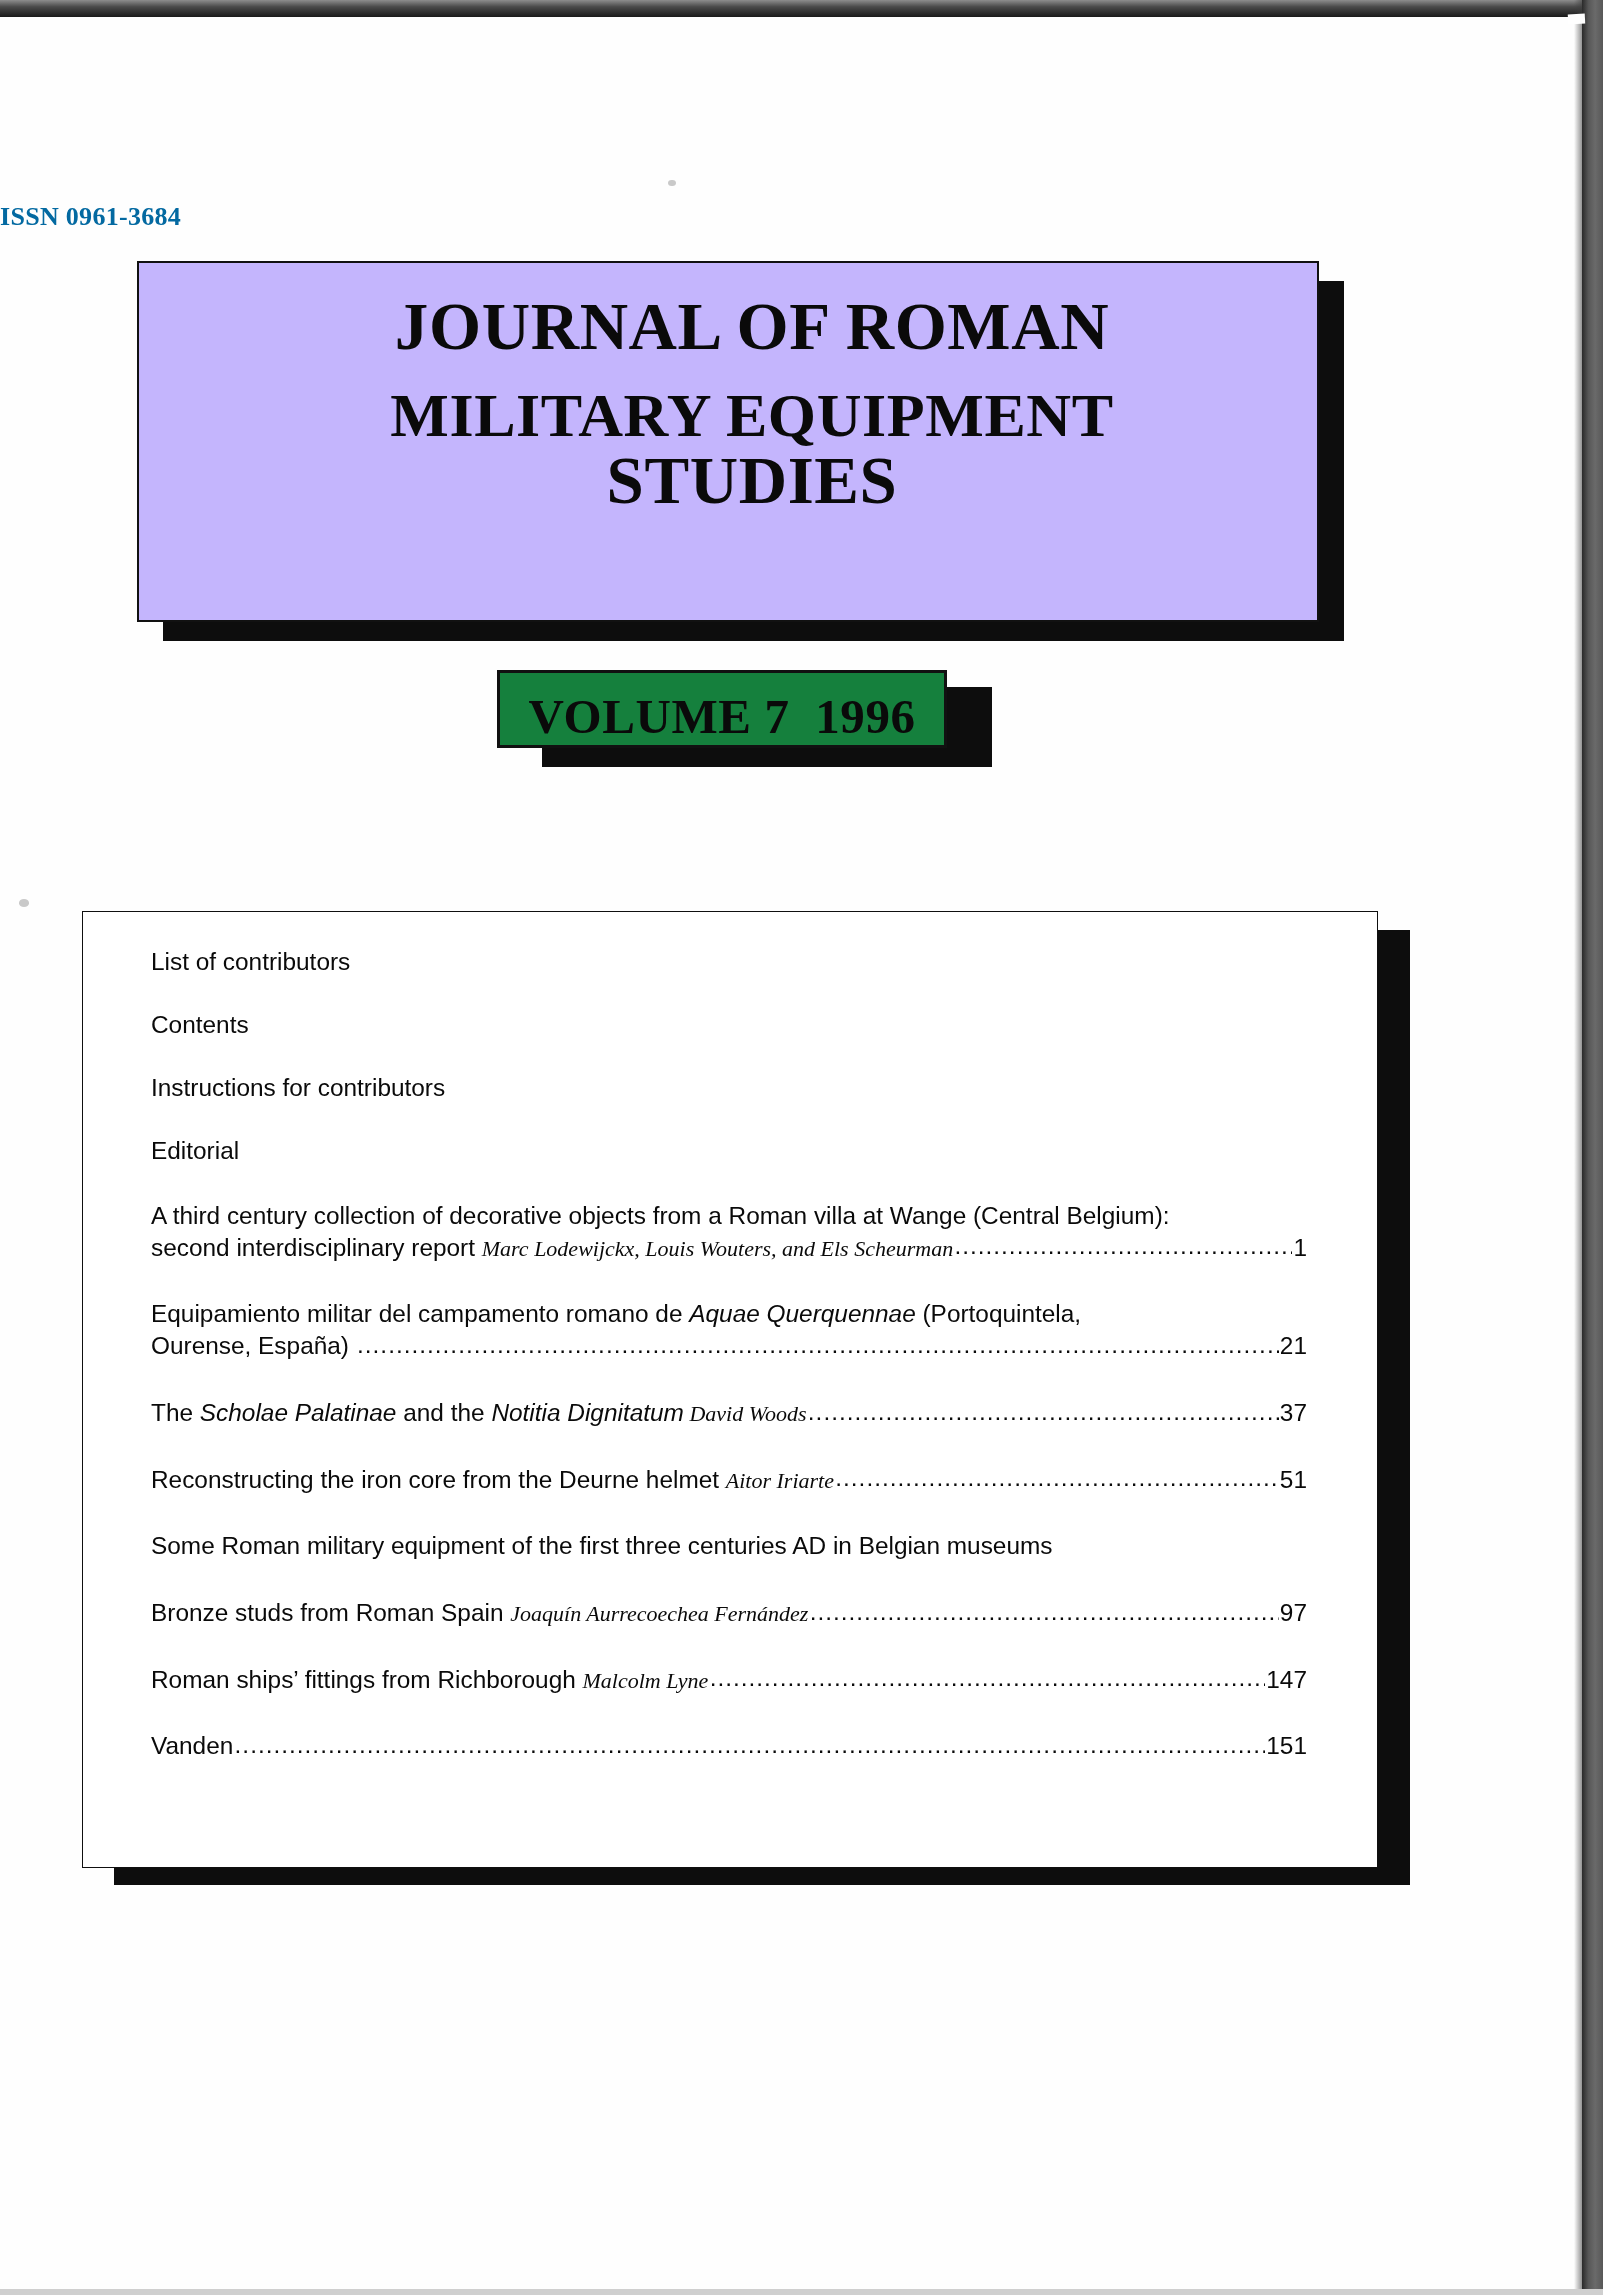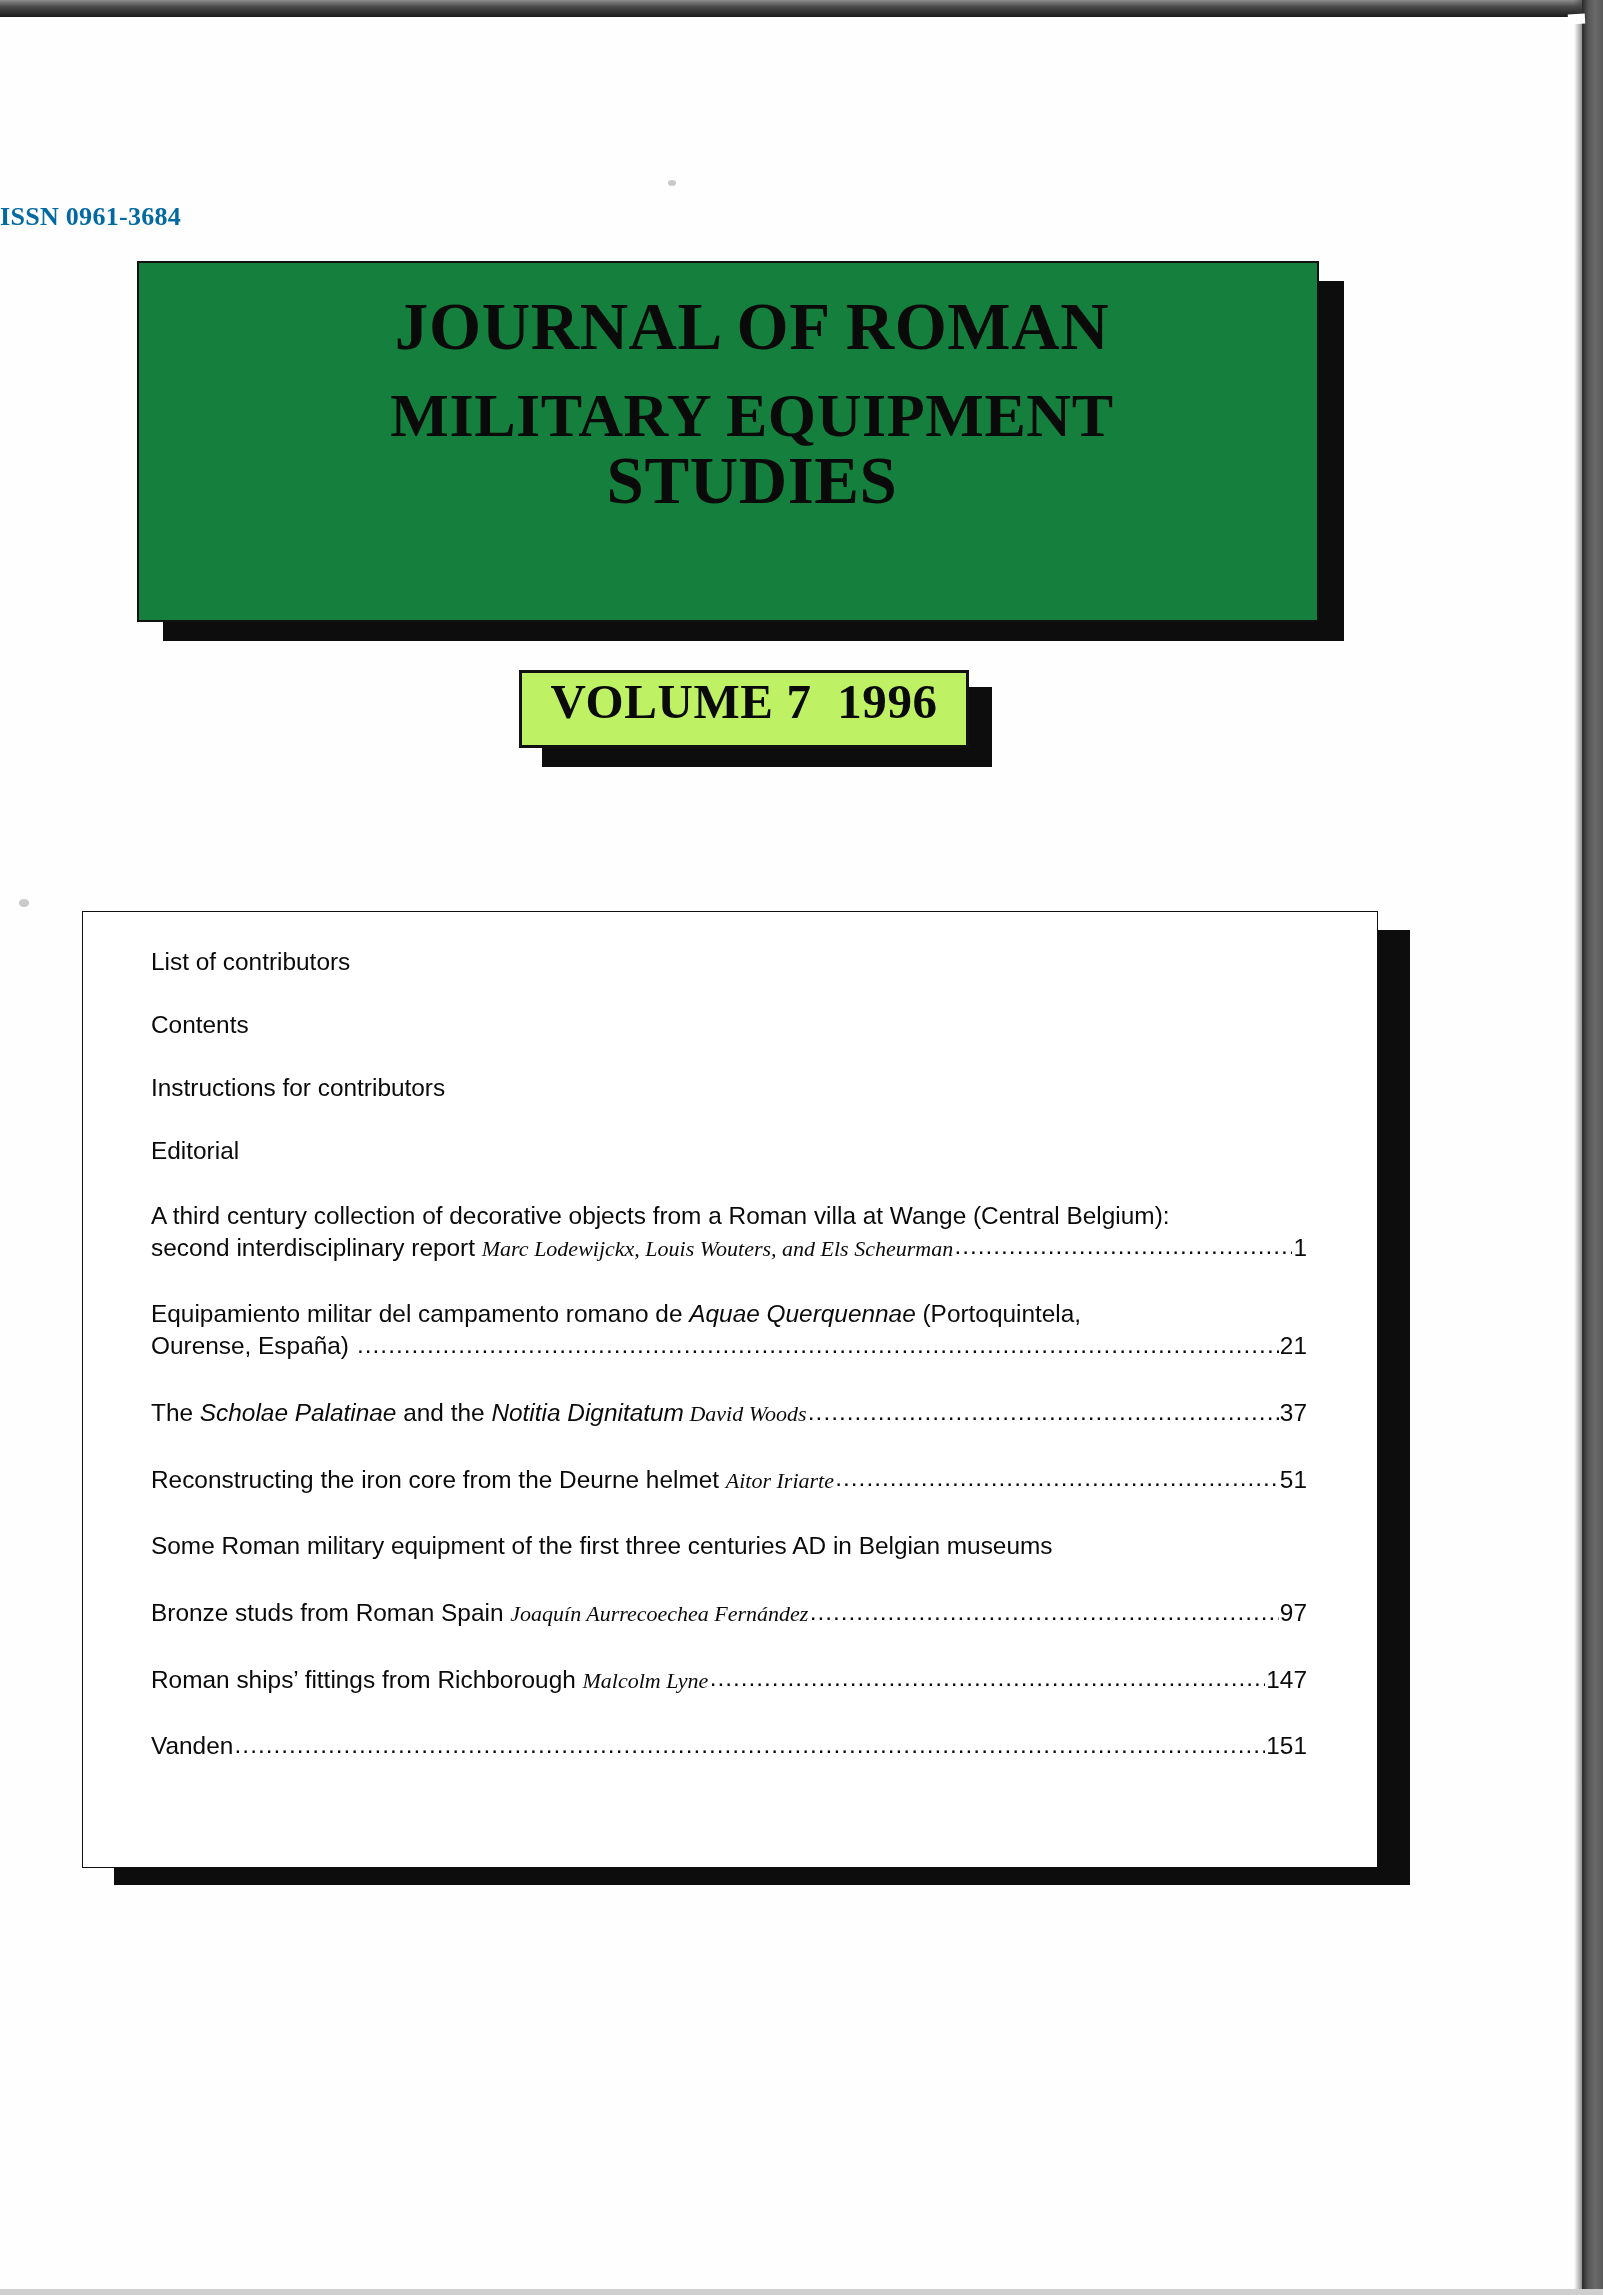--- a/index.html
+++ b/index.html
@@ -83,21 +83,21 @@
     width: 1181px;
     height: 360px;
     background: #0d0d0d;
   }
   #title-box {
     position: absolute;
     top: 261px;
     left: 137px;
     width: 1182px;
     height: 361px;
-    background: #15803d;
+    background: #c4b5fd;
     border: 2.6px solid #111111;
     box-sizing: border-box;
     padding-left: 48px;
   }
   #title-box .tline {
     font-family: "Liberation Serif", serif;
     font-weight: bold;
     color: #0a0a0a;
     text-align: center;
     letter-spacing: 0.6px;
@@ -112,28 +112,28 @@
     position: absolute;
     top: 687px;
     left: 542px;
     width: 450px;
     height: 80px;
     background: #0d0d0d;
   }
   #volume-box {
     position: absolute;
     top: 670px;
-    left: 519px;
+    left: 497px;
     width: 450px;
     height: 78px;
-    background: #bef264;
+    background: #15803d;
     border: 3.2px solid #111111;
     box-sizing: border-box;
     display: flex;
-    align-items: flex-start;
+    align-items: flex-end;
     justify-content: center;
   }
   #volume-text {
     font-family: "Liberation Serif", serif;
     font-weight: bold;
     font-size: 49px;
     color: #0a0a0a;
     letter-spacing: 0.6px;
     white-space: pre;
   }

